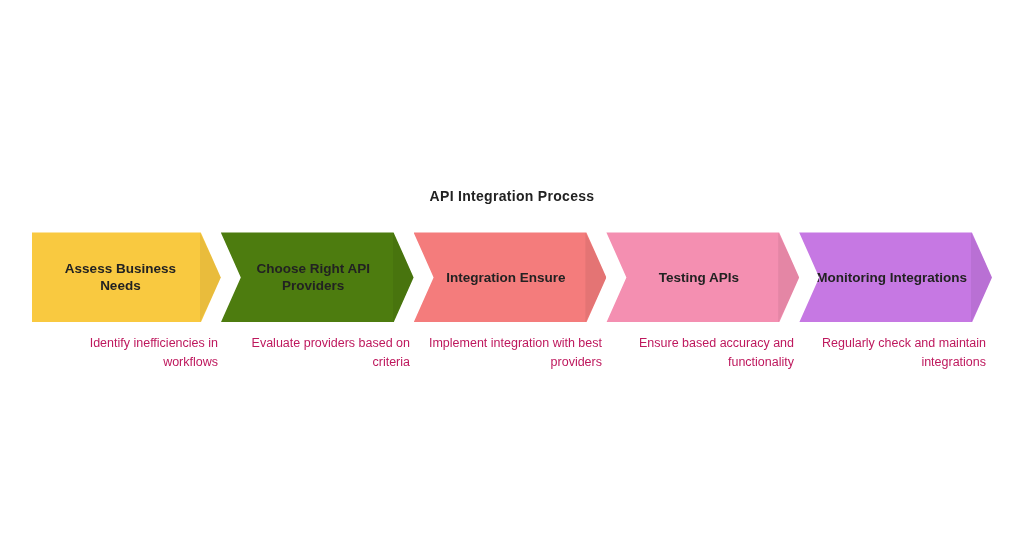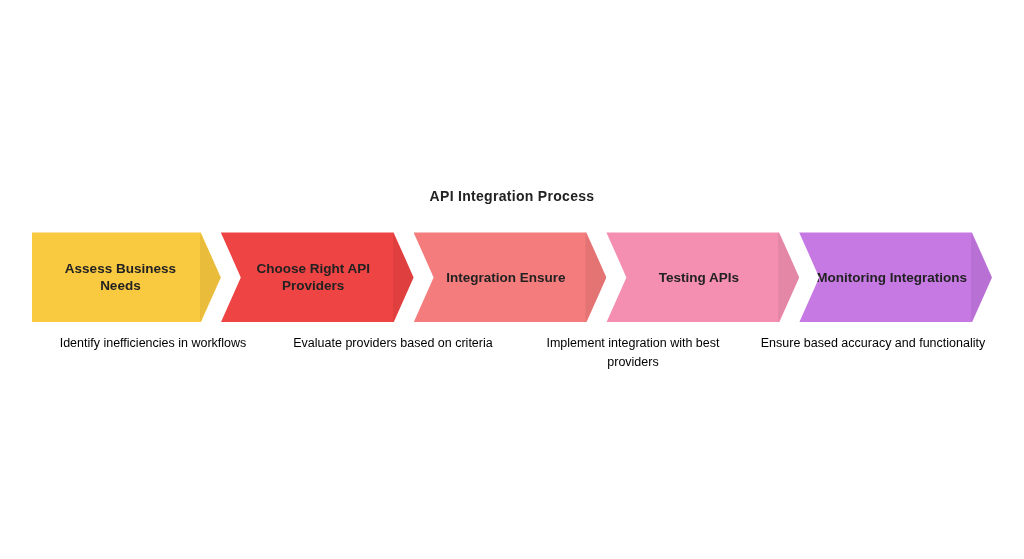--- a/index.html
+++ b/index.html
@@ -69,35 +69,35 @@
       right: -1px;
       width: 22px;
       height: 100%;
       opacity: 0.35;
       background: rgba(0,0,0,0.18);
       clip-path: polygon(0% 0%, 100% 50%, 0% 100%);
       z-index: 2;
     }
     
     .arrow-1 { background: #F9C940; }
-    .arrow-2 { background: #ef4444; }
+    .arrow-2 { background: #4d7c0f; }
     .arrow-3 { background: #F47C7C; }
     .arrow-4 { background: #F48FB1; }
     .arrow-5 { background: #C678E3; }
     
     .labels-row {
       display: flex;
       width: 100%;
       margin-top: 12px;
     }
     .label-item {
       flex: 1;
-      text-align: center;
+      text-align: right;
       font-size: 12.5px;
-      color: #000000;
+      color: #be185d;
       line-height: 1.45;
       padding: 0 6px 0 8px;
     }
     
     .arrow-item::before {
       content: '';
       position: absolute;
       top: 0;
       right: calc(20px - 1px);
       width: 0;
@@ -130,15 +130,16 @@
         <div class="arrow-item arrow-5">
           <span>Monitoring Integrations</span>
           <div class="fold"></div>
         </div>
       </div>
     <div class="labels-row" id="labels-row">
         <div class="label-item">Identify inefficiencies in workflows</div>
         <div class="label-item">Evaluate providers based on criteria</div>
         <div class="label-item">Implement integration with best providers</div>
         <div class="label-item">Ensure based accuracy and functionality</div>
+        <div class="label-item">Regularly check and maintain integrations</div>
       </div>
   </div>
 </div>
 
 </body></html>

